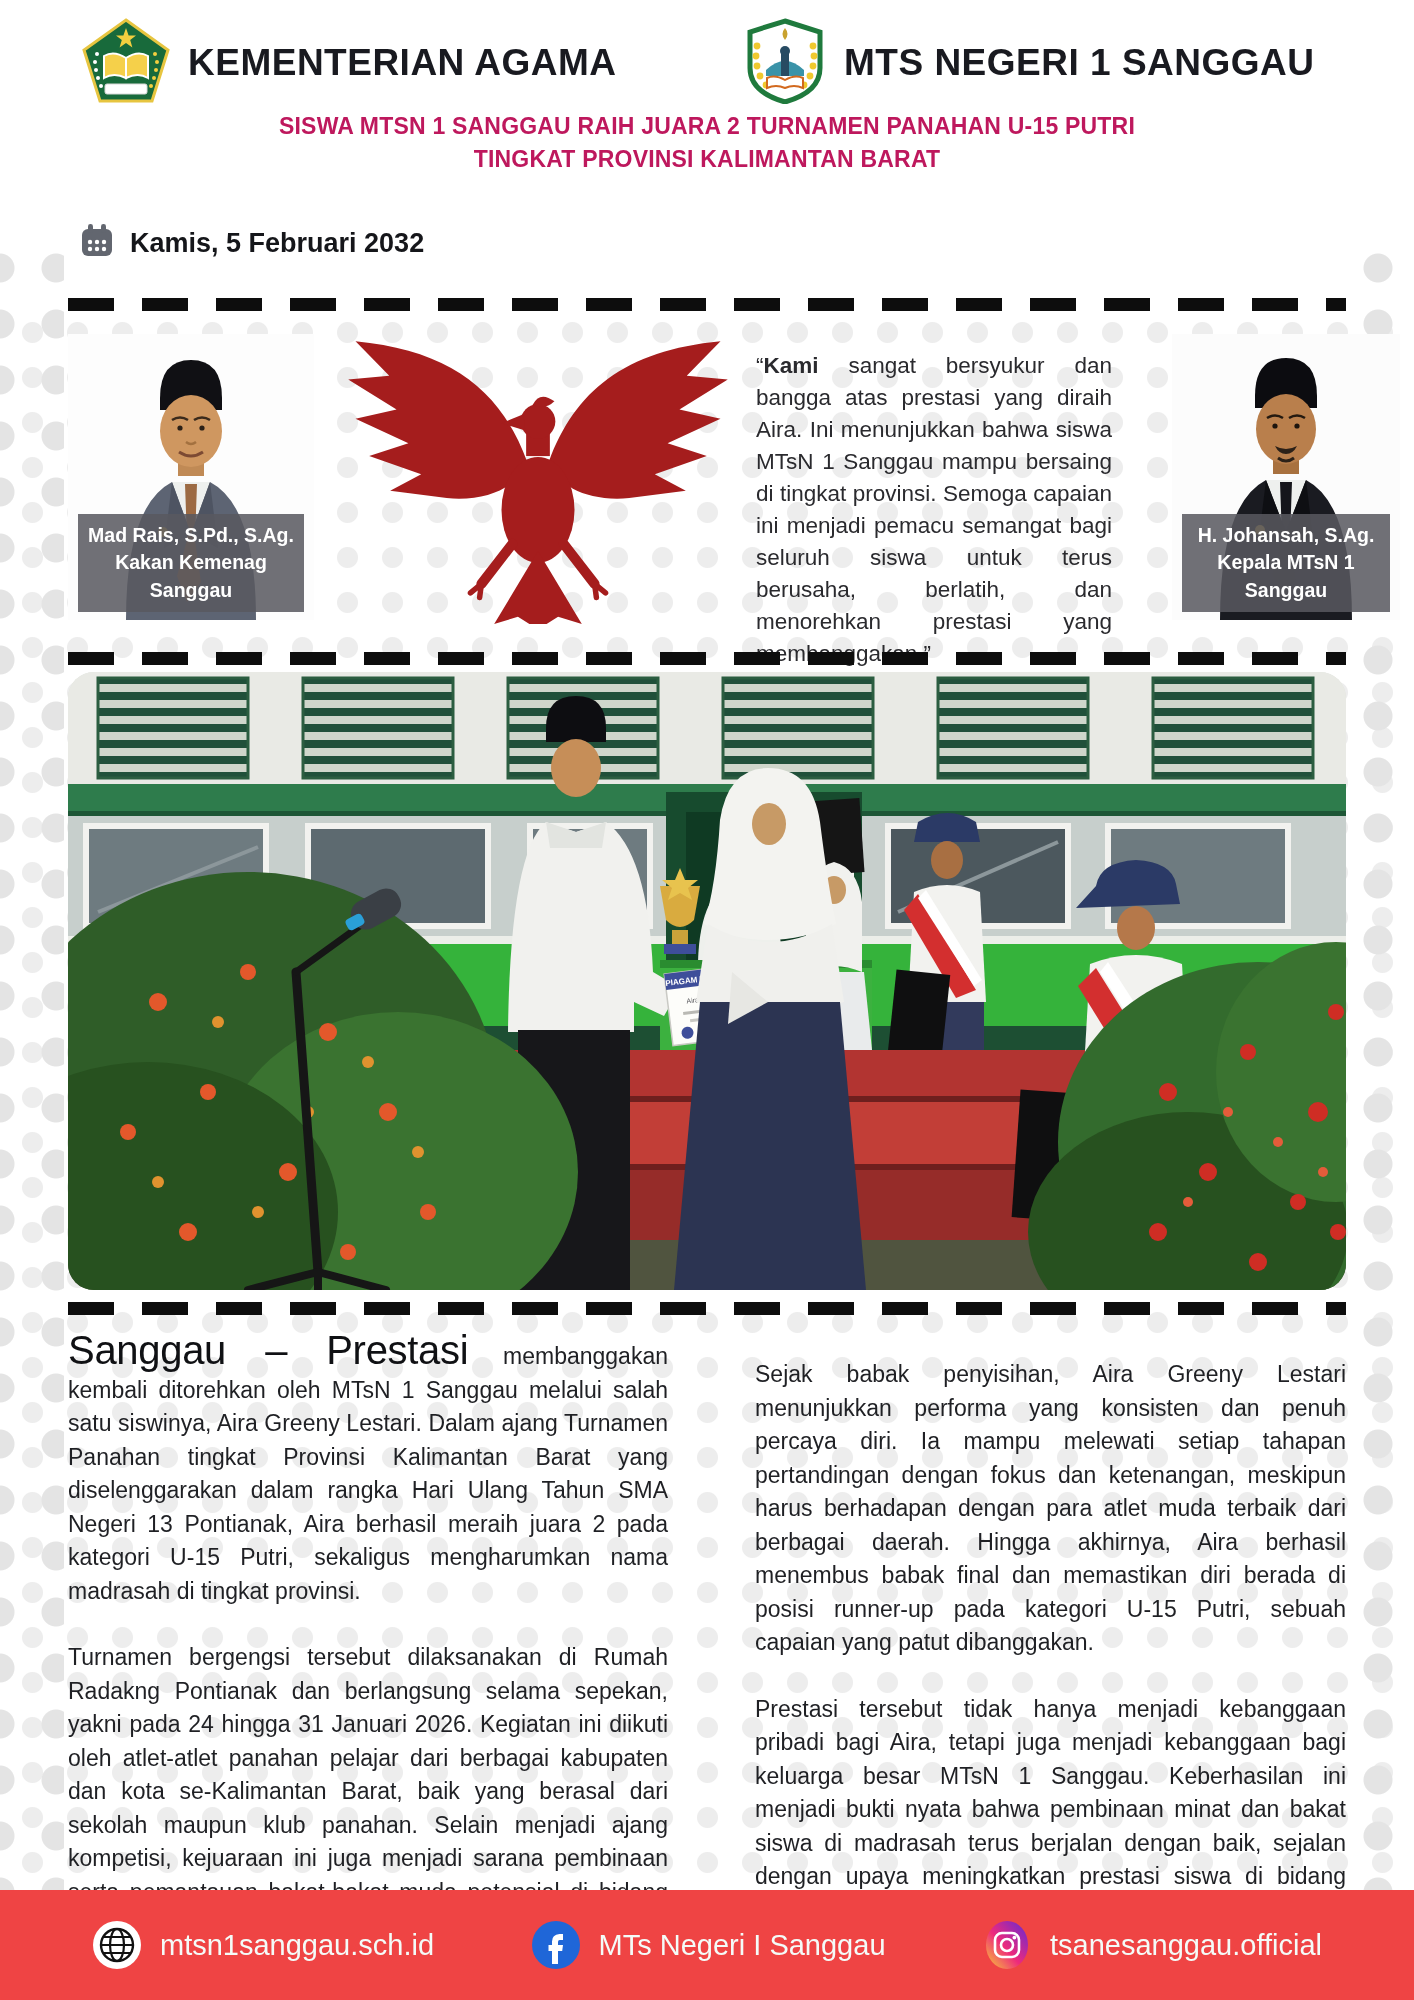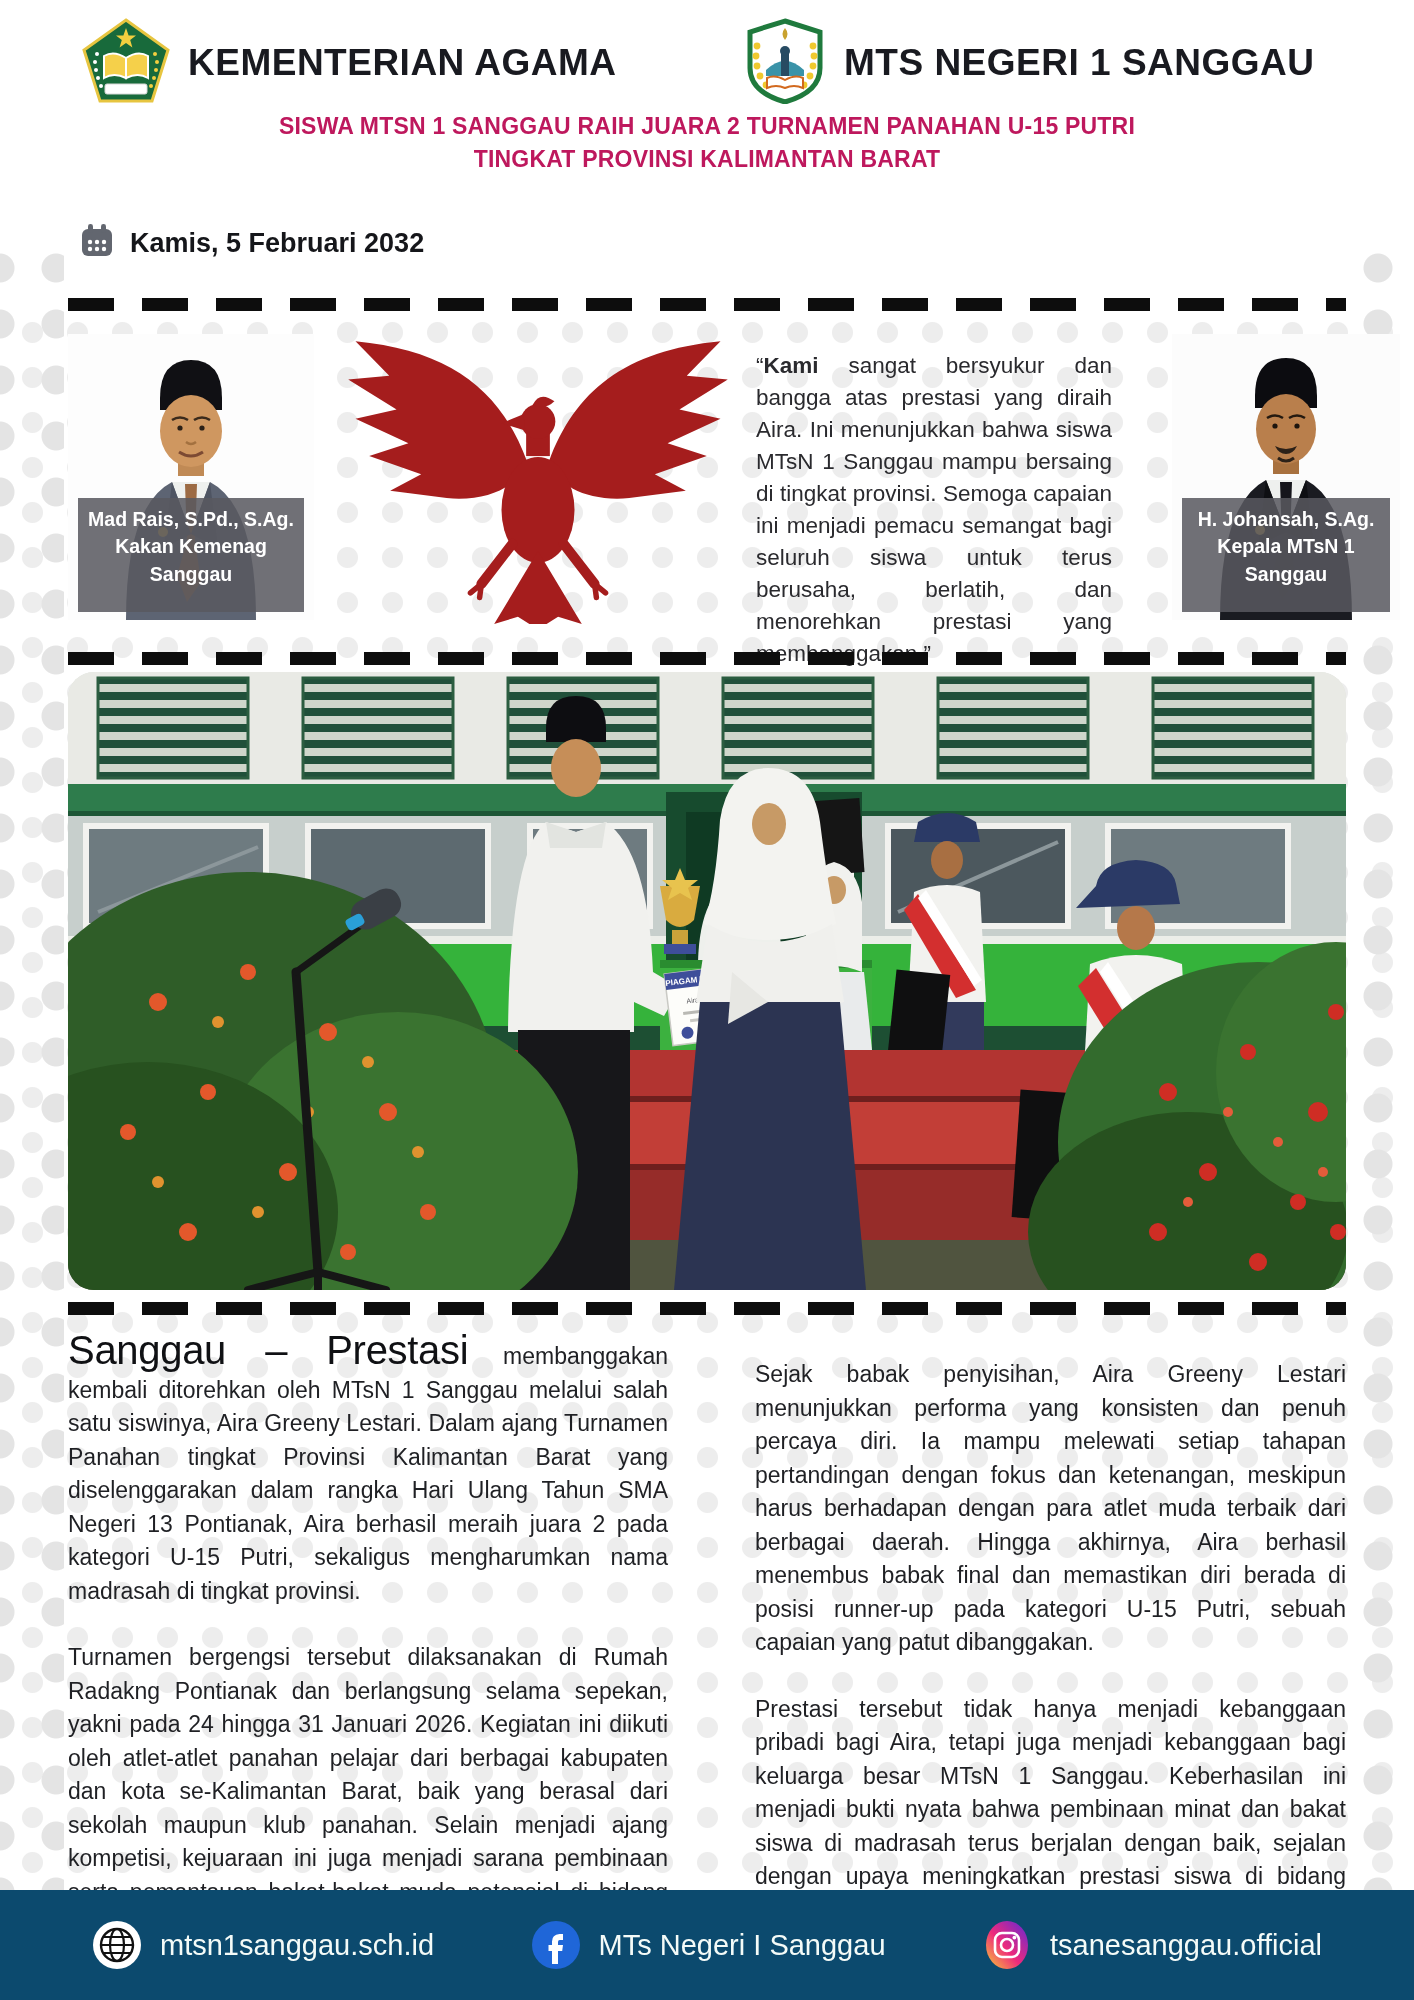--- a/index.html
+++ b/index.html
@@ -40,39 +40,39 @@
     background:repeating-linear-gradient(90deg,#0d0d0d 0 46px,transparent 46px 74px);}
   .dash1{top:298px;} .dash2{top:652px;} .dash3{top:1302px;}
 
   
   .portrait{overflow:hidden;background:#fdfdfd;}
   .portrait-left{left:68px;top:334px;width:246px;height:286px;}
   .portrait-right{left:1172px;top:334px;width:228px;height:286px;}
   .portrait svg{display:block;width:100%;height:100%;}
   .caption{position:absolute;left:10px;right:10px;bottom:8px;z-index:2;
     background:rgba(88,89,95,.86);color:#fff;text-align:center;
-    font-size:19.5px;font-weight:700;line-height:1.4;padding:8px 2px 24px;}
+    font-size:19.5px;font-weight:700;line-height:1.4;padding:8px 2px 8px;}
   .garuda-box{left:332px;top:330px;width:412px;height:300px;display:flex;align-items:center;justify-content:center;}
   .quote{left:756px;top:350px;width:356px;font-size:22.5px;line-height:32px;
     text-align:justify;color:#2a2a2e;}
   .quote b{font-weight:700;}
 
   
   .photo{left:68px;top:672px;width:1278px;height:618px;border-radius:26px;overflow:hidden;background:#dfe3dc;}
   .photo svg{display:block;width:100%;height:100%;}
 
   
   .col{font-size:23px;line-height:33.5px;text-align:justify;color:#1f2024;}
   .col-left{left:68px;top:1330px;width:600px;}
   .col-right{left:755px;top:1330px;width:591px;margin-top:28px;}
   .lead{font-size:40px;font-weight:400;color:#101114;line-height:1;letter-spacing:-.3px;}
   .para{margin-top:33px;}
 
   
-  .footer{left:0;top:1890px;width:1414px;height:110px;background:#0c4a6e;
+  .footer{left:0;top:1890px;width:1414px;height:110px;background:#ef4444;
     display:flex;align-items:center;justify-content:space-between;
     padding:4px 92px;box-sizing:border-box;}
   .f-item{display:flex;align-items:center;gap:18px;color:#f4fbf8;font-size:29px;}
   .f-item svg{display:block;}
 </style>
 </head>
 <body>
 
 <div class="dots-mid"></div>
 <div class="dots-left"></div>

